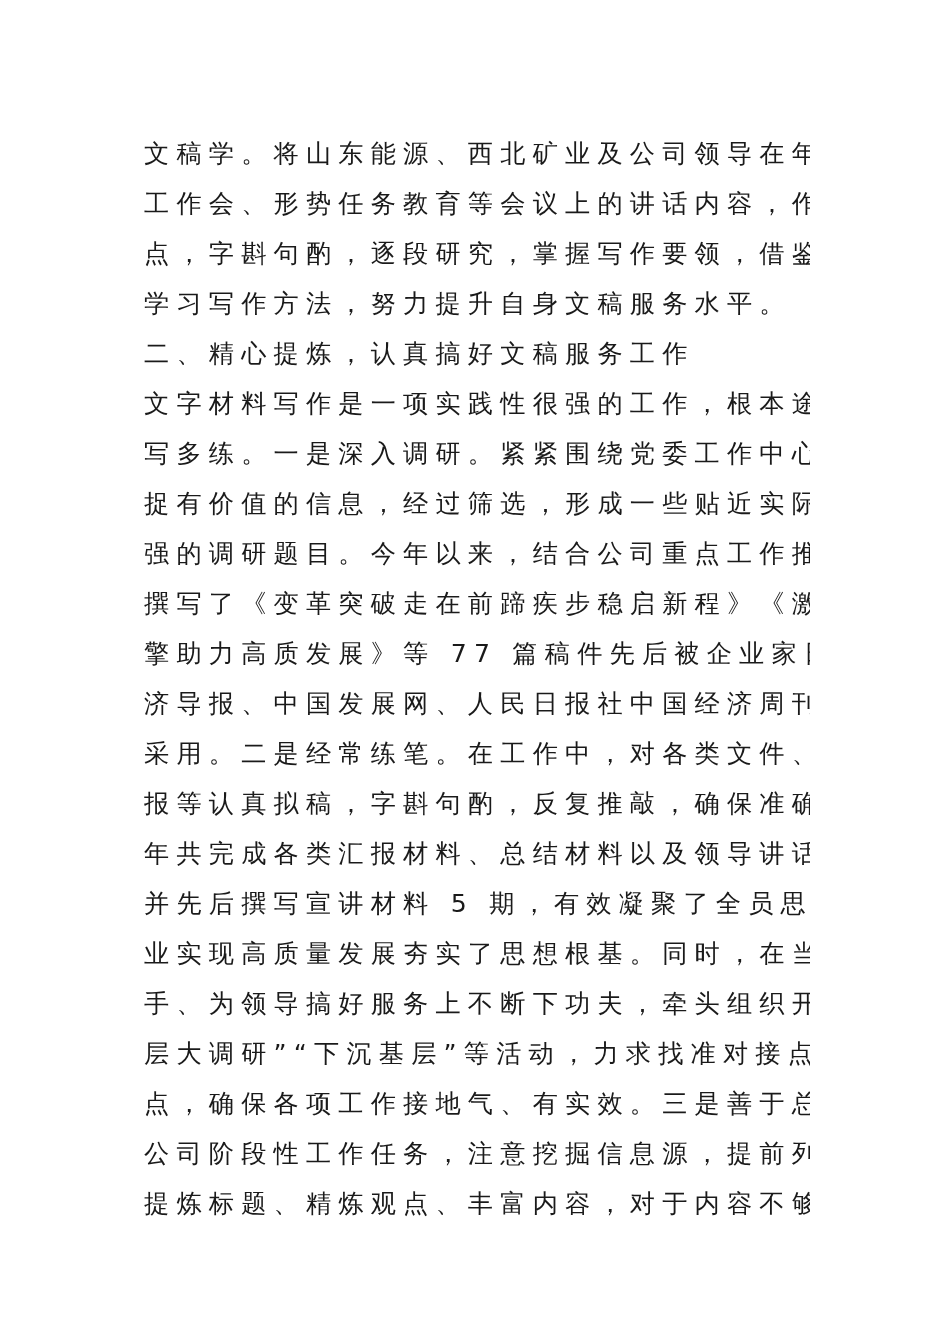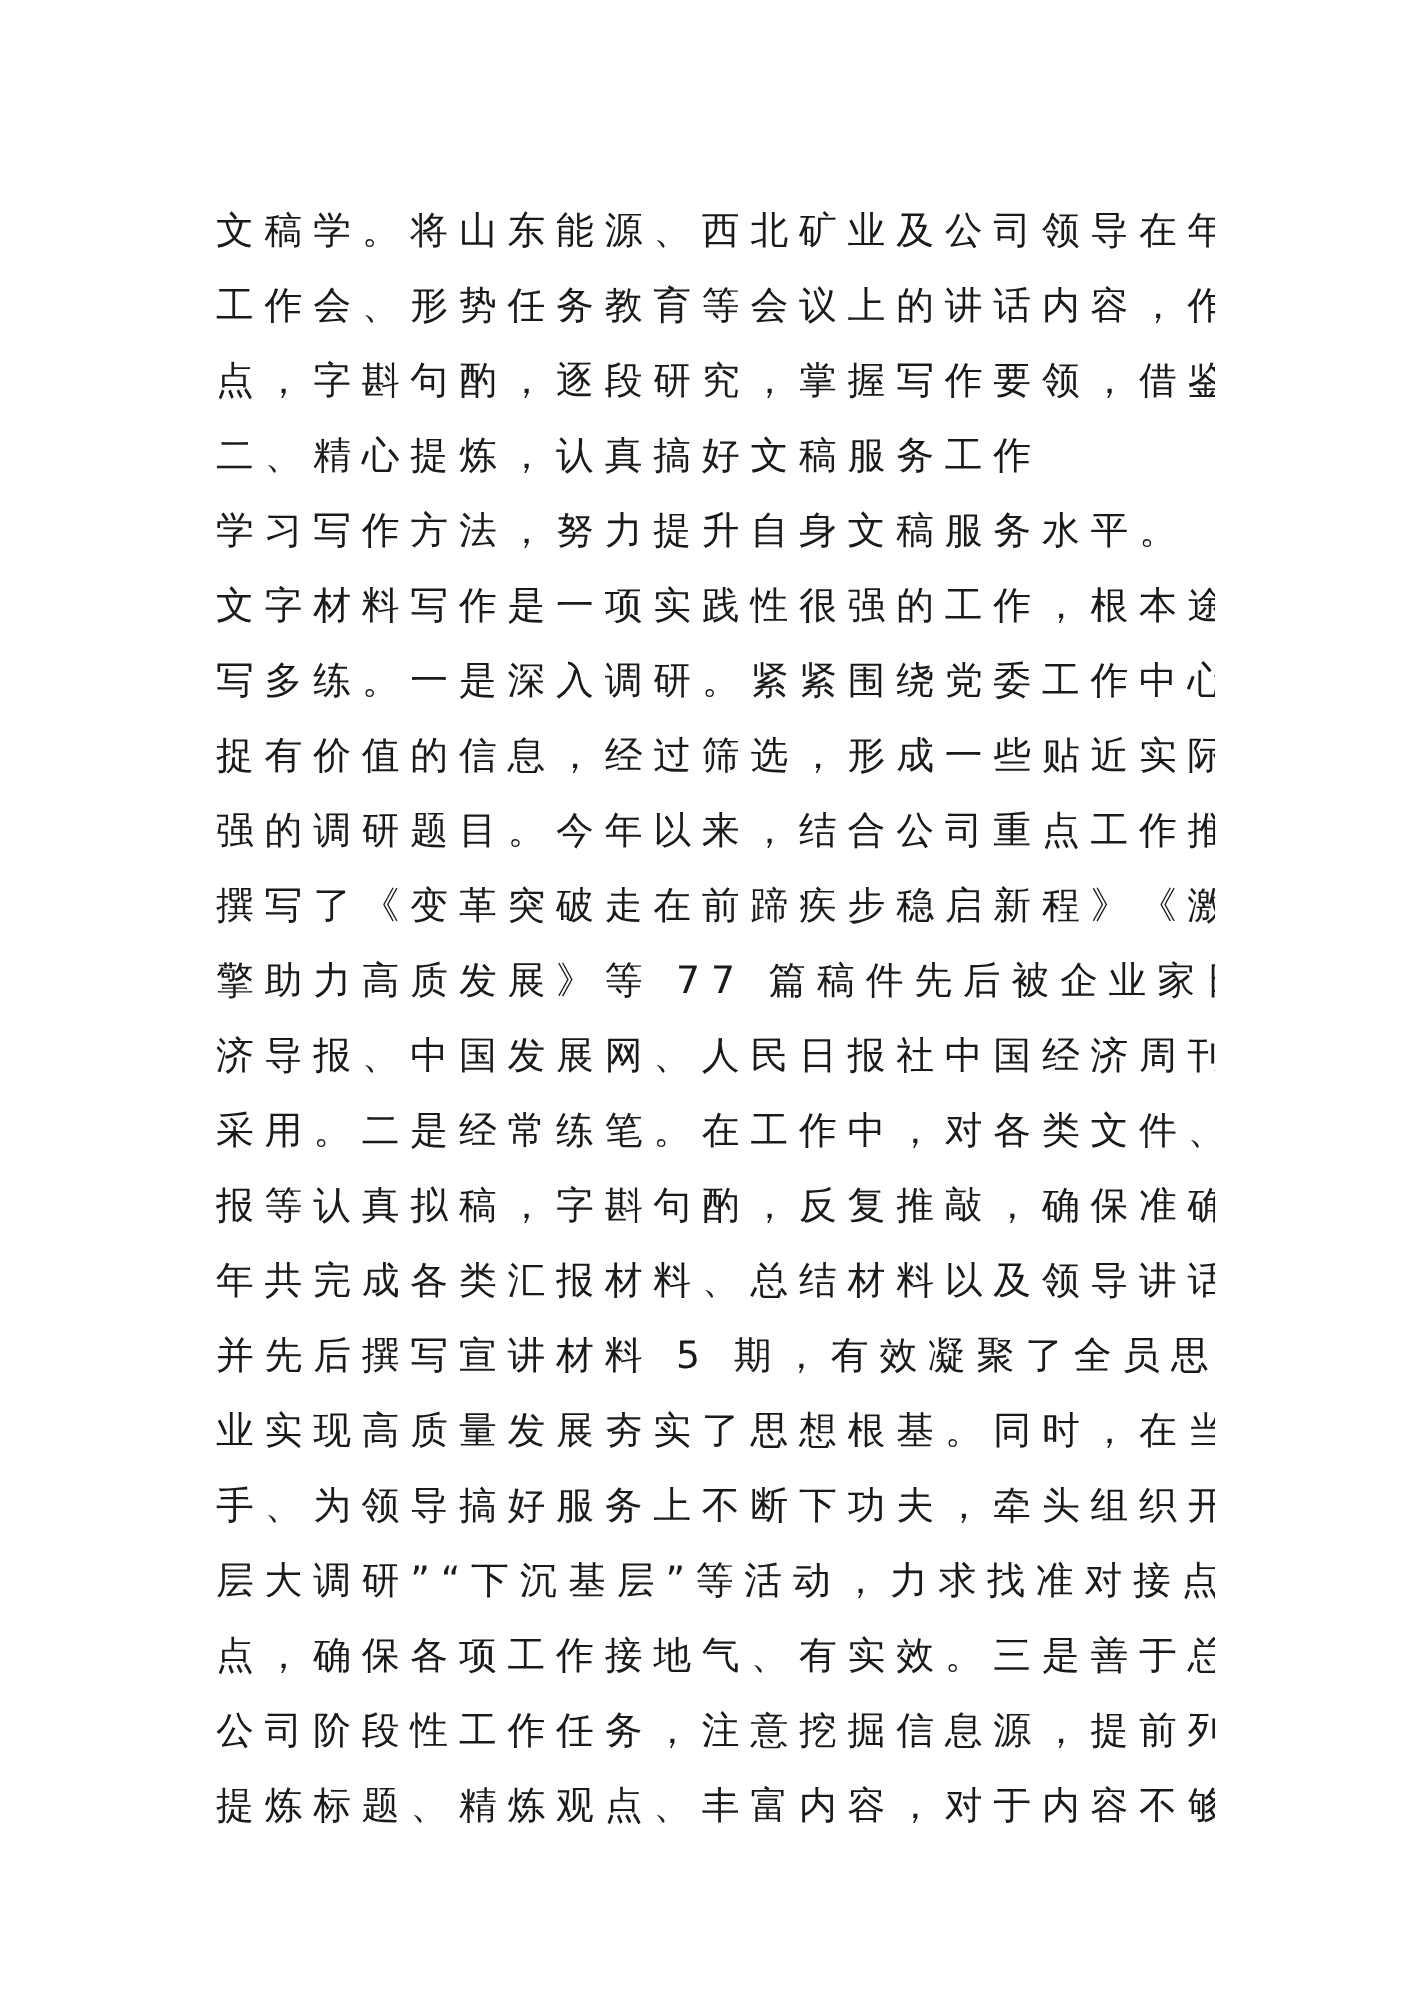--- a/index.html
+++ b/index.html
@@ -24,22 +24,22 @@
     }
     .line.last { text-align-last: left; }
   </style>
 </head>
 <body>
 
 <div class="page">
   <div class="line">文稿学。将山东能源、西北矿业及公司领导在年度、季度</div>
   <div class="line">工作会、形势任务教育等会议上的讲话内容，作为学习重</div>
   <div class="line">点，字斟句酌，逐段研究，掌握写作要领，借鉴写作技巧</div>
+  <div class="line last">学习写作方法，努力提升自身文稿服务水平。</div>
   <div class="line last">二、精心提炼，认真搞好文稿服务工作</div>
-  <div class="line last">学习写作方法，努力提升自身文稿服务水平。</div>
   <div class="line">文字材料写作是一项实践性很强的工作，根本途径就是多</div>
   <div class="line">写多练。一是深入调研。紧紧围绕党委工作中心，及时捕</div>
   <div class="line">捉有价值的信息，经过筛选，形成一些贴近实际、针对性</div>
   <div class="line">强的调研题目。今年以来，结合公司重点工作推进情况，</div>
   <div class="line">撰写了《变革突破走在前蹄疾步稳启新程》《激活红色引</div>
   <div class="line">擎助力高质发展》等 77 篇稿件先后被企业家日报、中国经</div>
   <div class="line">济导报、中国发展网、人民日报社中国经济周刊网等媒体</div>
   <div class="line">采用。二是经常练笔。在工作中，对各类文件、总结、汇</div>
   <div class="line">报等认真拟稿，字斟句酌，反复推敲，确保准确到位。全</div>
   <div class="line">年共完成各类汇报材料、总结材料以及领导讲话等 30 余篇</div>

